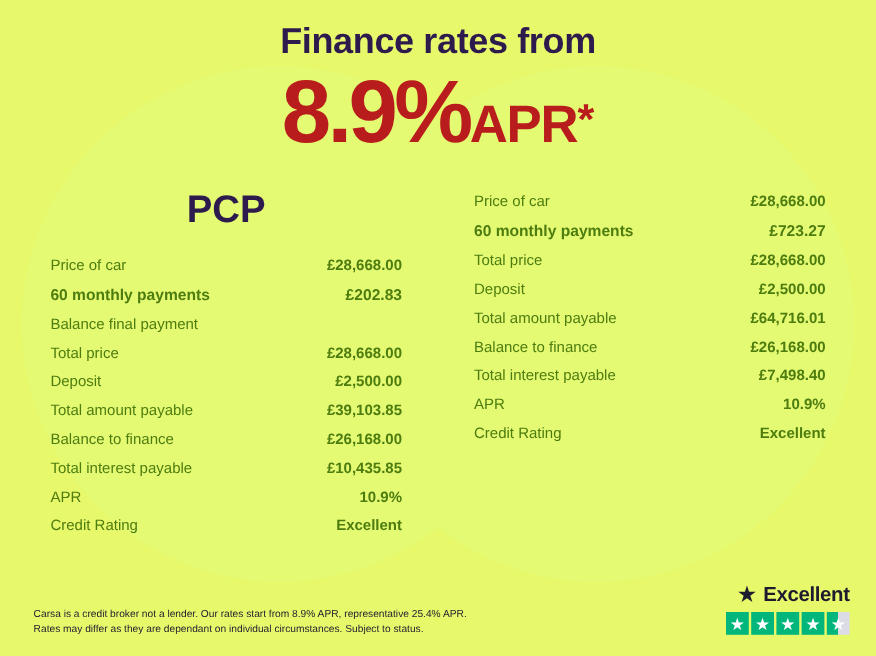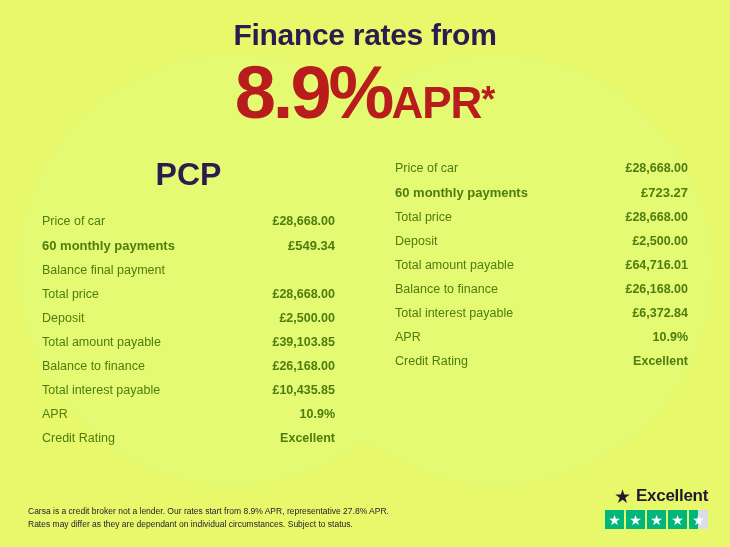--- a/index.html
+++ b/index.html
@@ -194,21 +194,21 @@
       <div class="col col-left">
         <div class="col-title">PCP</div>
         <table class="spec">
           <tbody>
               <tr>
             <td>Price of car</td>
             <td class="val">£28,668.00</td>
           </tr>
           <tr class="bold">
             <td>60 monthly payments</td>
-            <td class="val">£549.34</td>
+            <td class="val">£202.83</td>
           </tr>
           <tr>
             <td>Balance final payment</td>
             <td class="val"></td>
           </tr>
           <tr>
             <td>Total price</td>
             <td class="val">£28,668.00</td>
           </tr>
           <tr>
@@ -261,39 +261,39 @@
           <tr>
             <td>Total amount payable</td>
             <td class="val">£64,716.01</td>
           </tr>
           <tr>
             <td>Balance to finance</td>
             <td class="val">£26,168.00</td>
           </tr>
           <tr>
             <td>Total interest payable</td>
-            <td class="val">£6,372.84</td>
+            <td class="val">£7,498.40</td>
           </tr>
           <tr>
             <td>APR</td>
             <td class="val">10.9%</td>
           </tr>
           <tr>
             <td>Credit Rating</td>
             <td class="val">Excellent</td>
           </tr>
         </tbody>
           </table>
       </div>
 
     </div>
 
     <div class="footer">
       <div class="disclaimer">
-        <div>Carsa is a credit broker not a lender. Our rates start from 8.9% APR, representative 27.8% APR.</div>
+        <div>Carsa is a credit broker not a lender. Our rates start from 8.9% APR, representative 25.4% APR.</div>
         <div>Rates may differ as they are dependant on individual circumstances. Subject to status.</div>
       </div>
 
       <div class="trustpilot">
         <div class="tp-top">
           <span class="tp-star-glyph" style="color:#1e1b2e;font-size:19px;">★</span>
           <span class="tp-name">Excellent</span>
         </div>
         <div class="tp-stars">
           <span class="tp-star-box">

